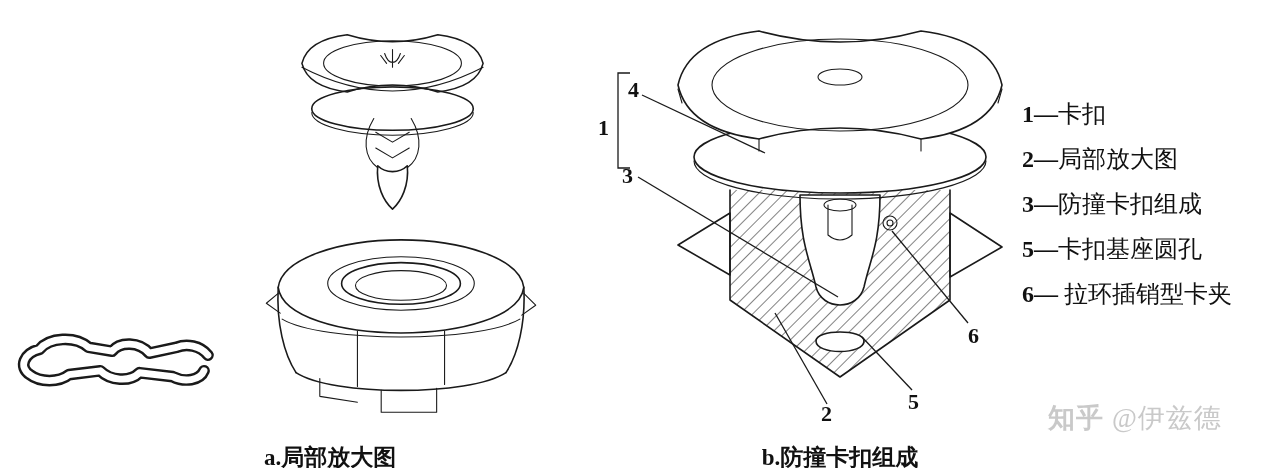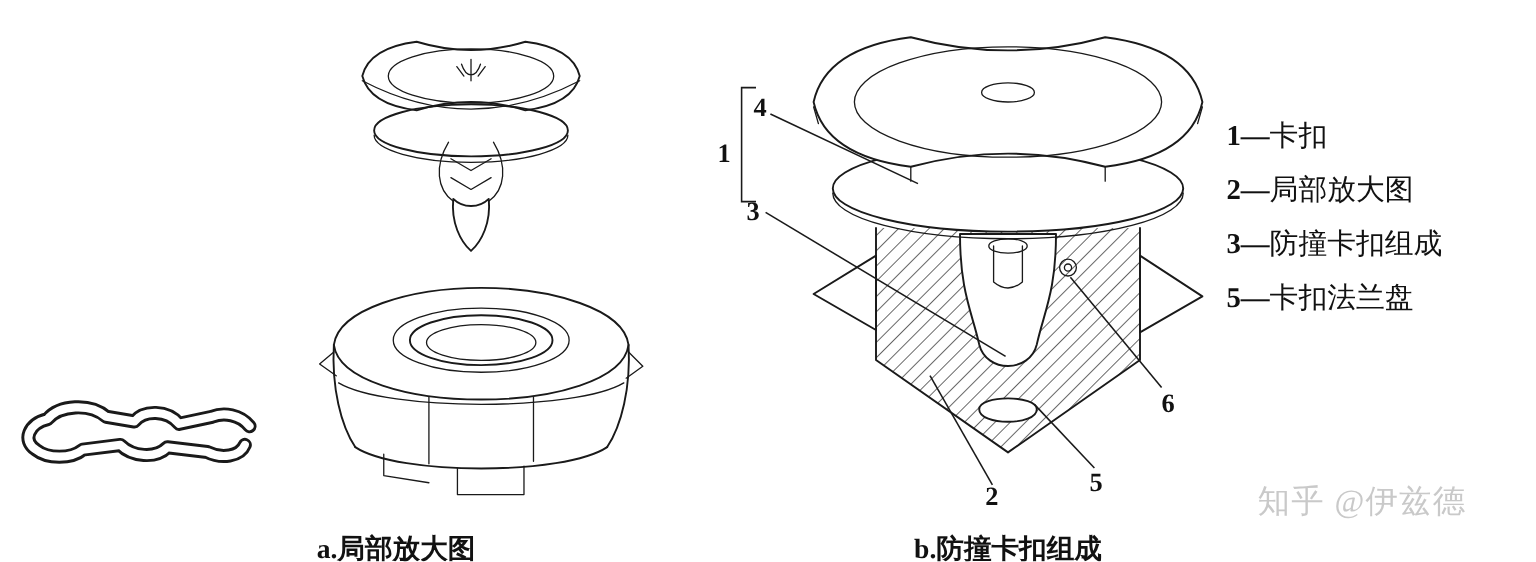--- a/index.html
+++ b/index.html
@@ -14,21 +14,21 @@
   .whitefill{fill:#ffffff;stroke:#1a1a1a;stroke-width:1.6;stroke-linejoin:round;}
   .leader{fill:none;stroke:#1a1a1a;stroke-width:1.3;}
   .callout{font-family:"Liberation Serif", serif;font-size:22px;font-weight:bold;fill:#111;}
   .caption{font-size:23px;text-align:center;}
   .caption .letter{font-weight:bold;}
   .caption .ctext{font-weight:600;}
   .legend{font-size:24px;line-height:45px;white-space:nowrap;}
   .legend .num{font-weight:bold;}
   .legend .sep{font-weight:bold;}
   .watermark{font-size:27px;color:#c9c9c9;letter-spacing:1px;white-space:nowrap;}
-  .watermark .site{font-weight:normal;margin-right:8px;}
+  .watermark .site{font-weight:bold;margin-right:8px;}
 </style>
 </head>
 <body>
 
 <div id="page">
 
   <svg class="abs" style="left:287px;top:22px;" width="212" height="192" viewBox="0 0 215 195">
 
     <path class="outline" d="M199,42 Q193,66 153,71 Q107,57 61,71 Q21,66 15,42 Q21,18 61,13 Q107,27 153,13 Q193,18 199,42 Z"></path>
     <ellipse class="thin" cx="107" cy="42" rx="70" ry="23"></ellipse>
@@ -114,20 +114,21 @@
     <span class="letter">a.</span><span class="ctext">局部放大图</span>
   </div>
   <div class="abs caption" style="left:730px;top:442px;width:220px;">
     <span class="letter">b.</span><span class="ctext">防撞卡扣组成</span>
   </div>
 
   <div class="abs legend" style="left:1022px;top:92px;">
     <div><span class="num">1</span><span class="sep">—</span><span class="lbl">卡扣</span></div>
     <div><span class="num">2</span><span class="sep">—</span><span class="lbl">局部放大图</span></div>
     <div><span class="num">3</span><span class="sep">—</span><span class="lbl">防撞卡扣组成</span></div>
-    <div><span class="num">5</span><span class="sep">—</span><span class="lbl">卡扣法兰盘</span></div>
+    <div><span class="num">5</span><span class="sep">—</span><span class="lbl">卡扣基座圆孔</span></div>
+    <div><span class="num">6</span><span class="sep">— </span><span class="lbl">拉环插销型卡夹</span></div>
   </div>
 
   <div class="abs watermark" style="left:1048px;top:400px;">
     <span class="site">知乎</span><span class="handle">@伊兹德</span>
   </div>
 
 </div>
 
 </body></html>

